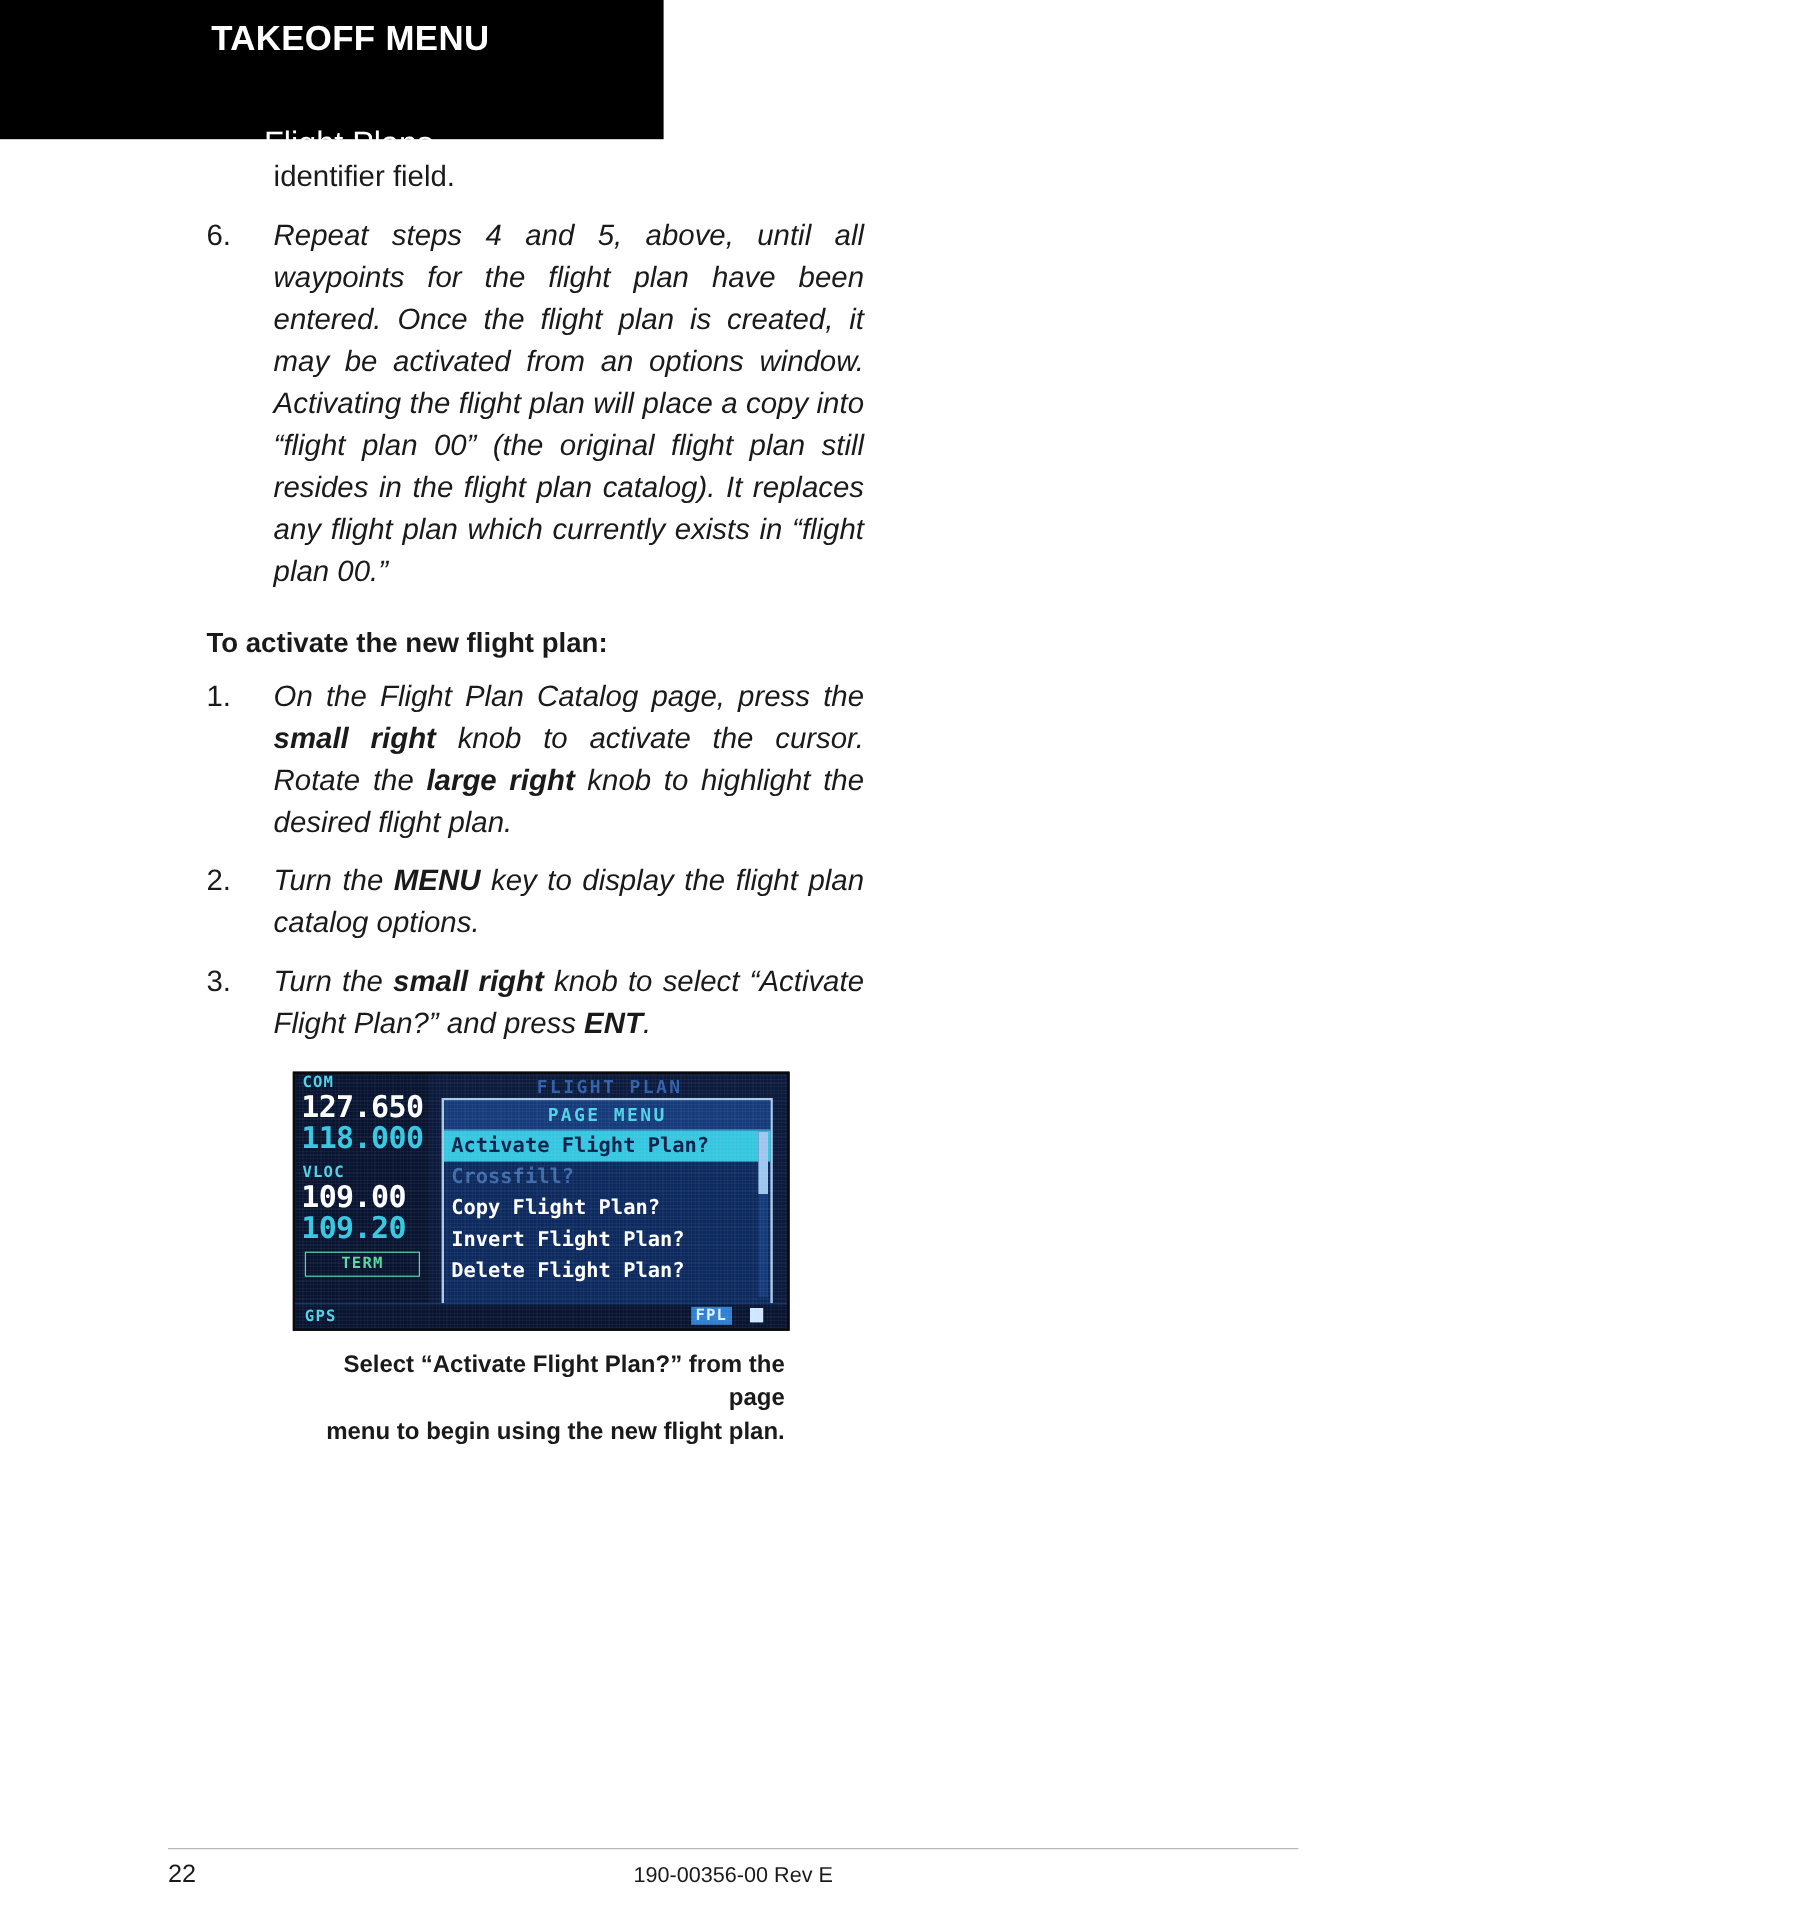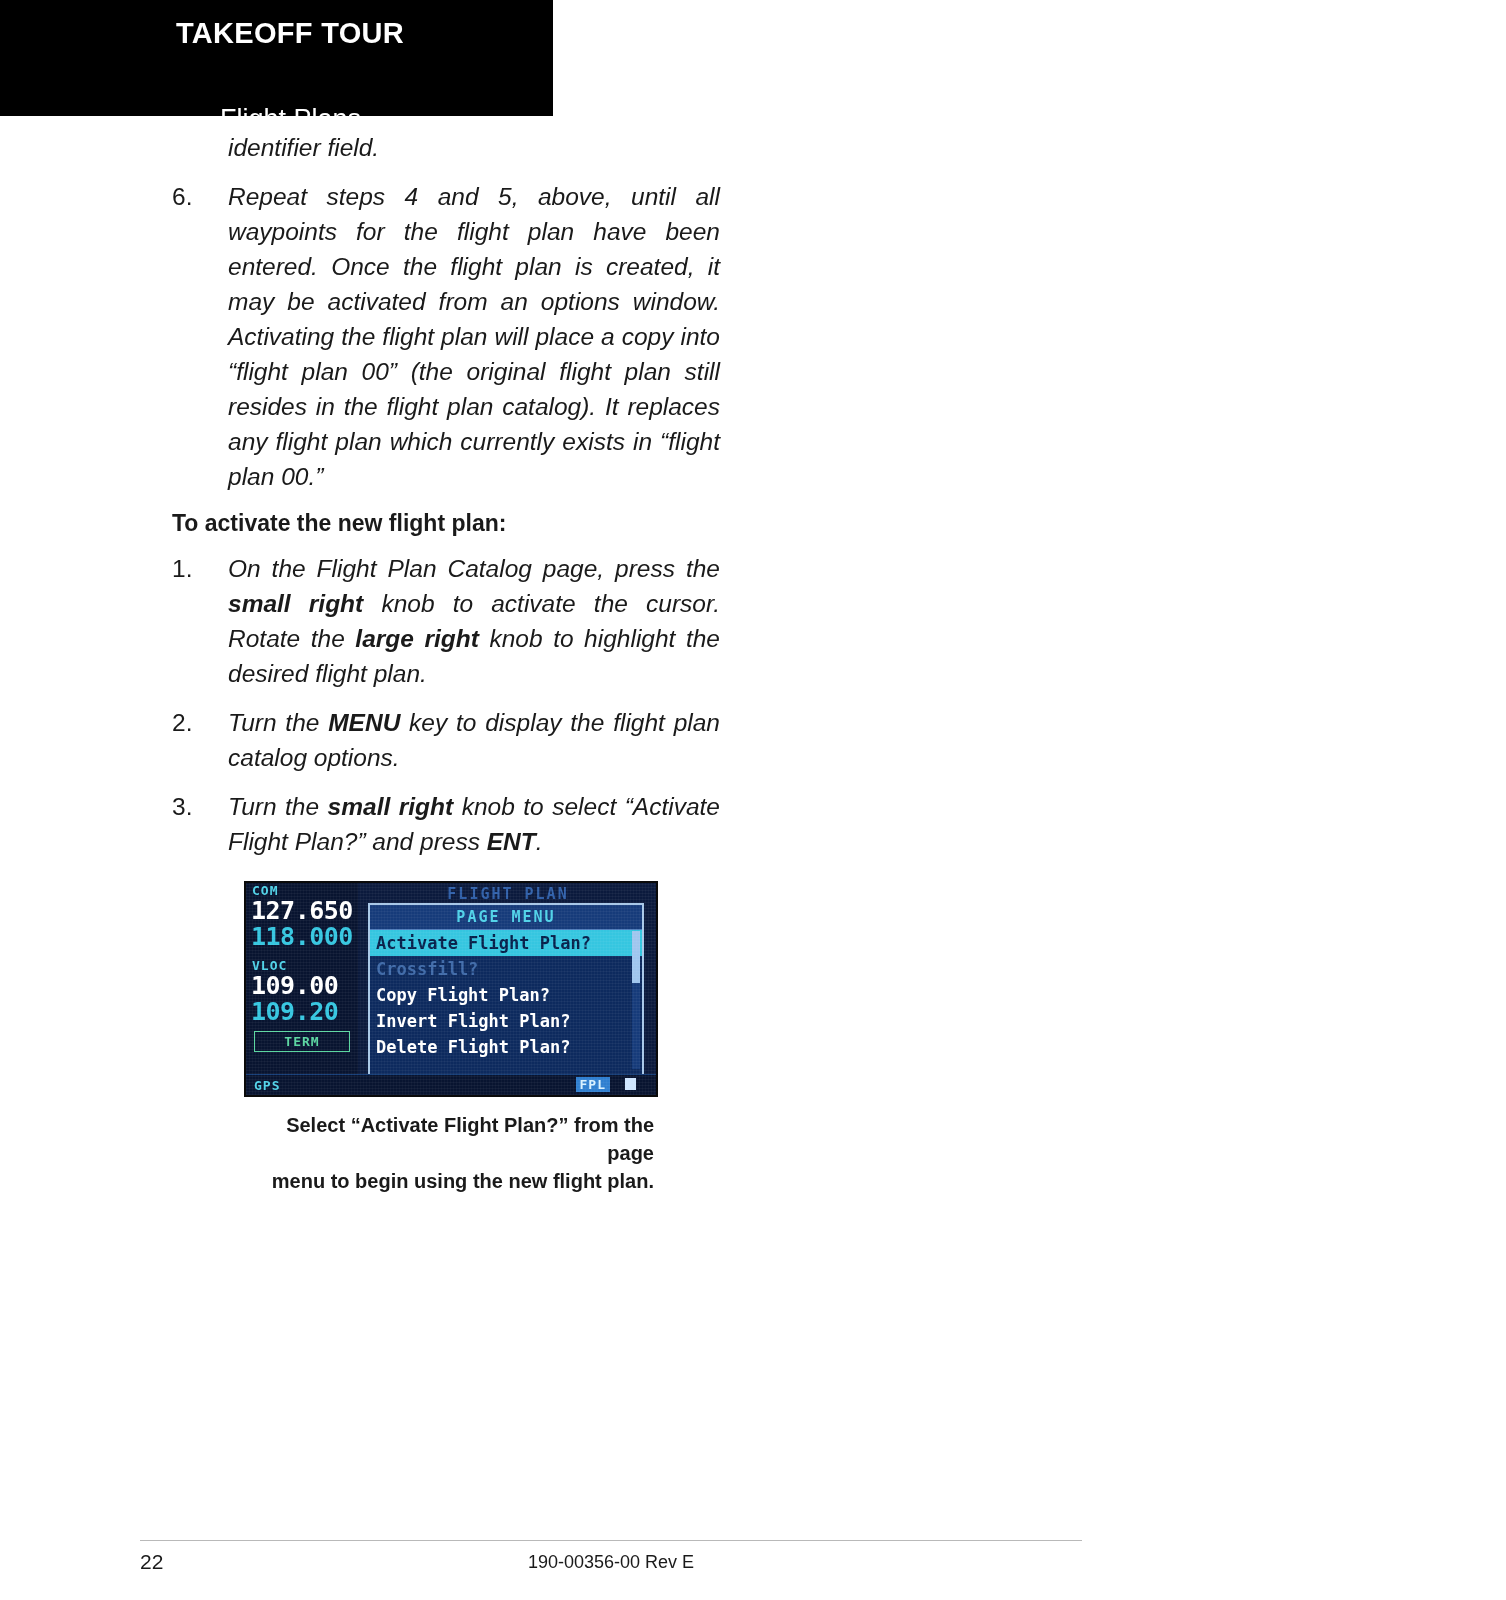--- a/index.html
+++ b/index.html
@@ -49,21 +49,20 @@
     left: 172px;
     top: 130px;
     width: 548px;
   }
 
   .para-cont {
     font-size: 24.5px;
     line-height: 35px;
     margin: 0 0 0 56px;
     text-align: justify;
-    font-style: italic;
   }
 
   .list-item {
     position: relative;
     margin-top: 14px;
     padding-left: 56px;
     font-size: 24.5px;
     line-height: 35px;
     text-align: justify;
   }
@@ -76,21 +75,21 @@
     text-align: left;
   }
   .list-item p {
     margin: 0;
     font-style: italic;
   }
 
   .subhead {
     font-size: 23px;
     font-weight: bold;
-    margin-top: 16px;
+    margin-top: 28px;
     margin-bottom: 0;
   }
 
   b, strong { font-weight: bold; }
 
   
   .figure {
     margin-top: 22px;
     margin-left: 72px;
     width: 410px;
@@ -280,21 +279,21 @@
     right: 0;
     top: 12px;
     text-align: center;
     font-size: 18px;
   }
 </style>
 </head>
 <body>
 
 <div class="header-block">
-  <div class="header-title">TAKEOFF TOUR</div>
+  <div class="header-title">TAKEOFF MENU</div>
   <div class="header-sub">Flight Plans</div>
 </div>
 
 <div class="content">
 
   <p class="para-cont">identifier field.</p>
 
   <div class="list-item">
     <span class="num">6.</span>
     <p>Repeat steps 4 and 5, above, until all waypoints for the flight plan have been entered. Once the flight plan is created, it may be activated from an options window. Activating the flight plan will place a copy into “flight plan 00” (the original flight plan still resides in the flight plan catalog). It replaces any flight plan which currently exists in “flight plan 00.”</p>

